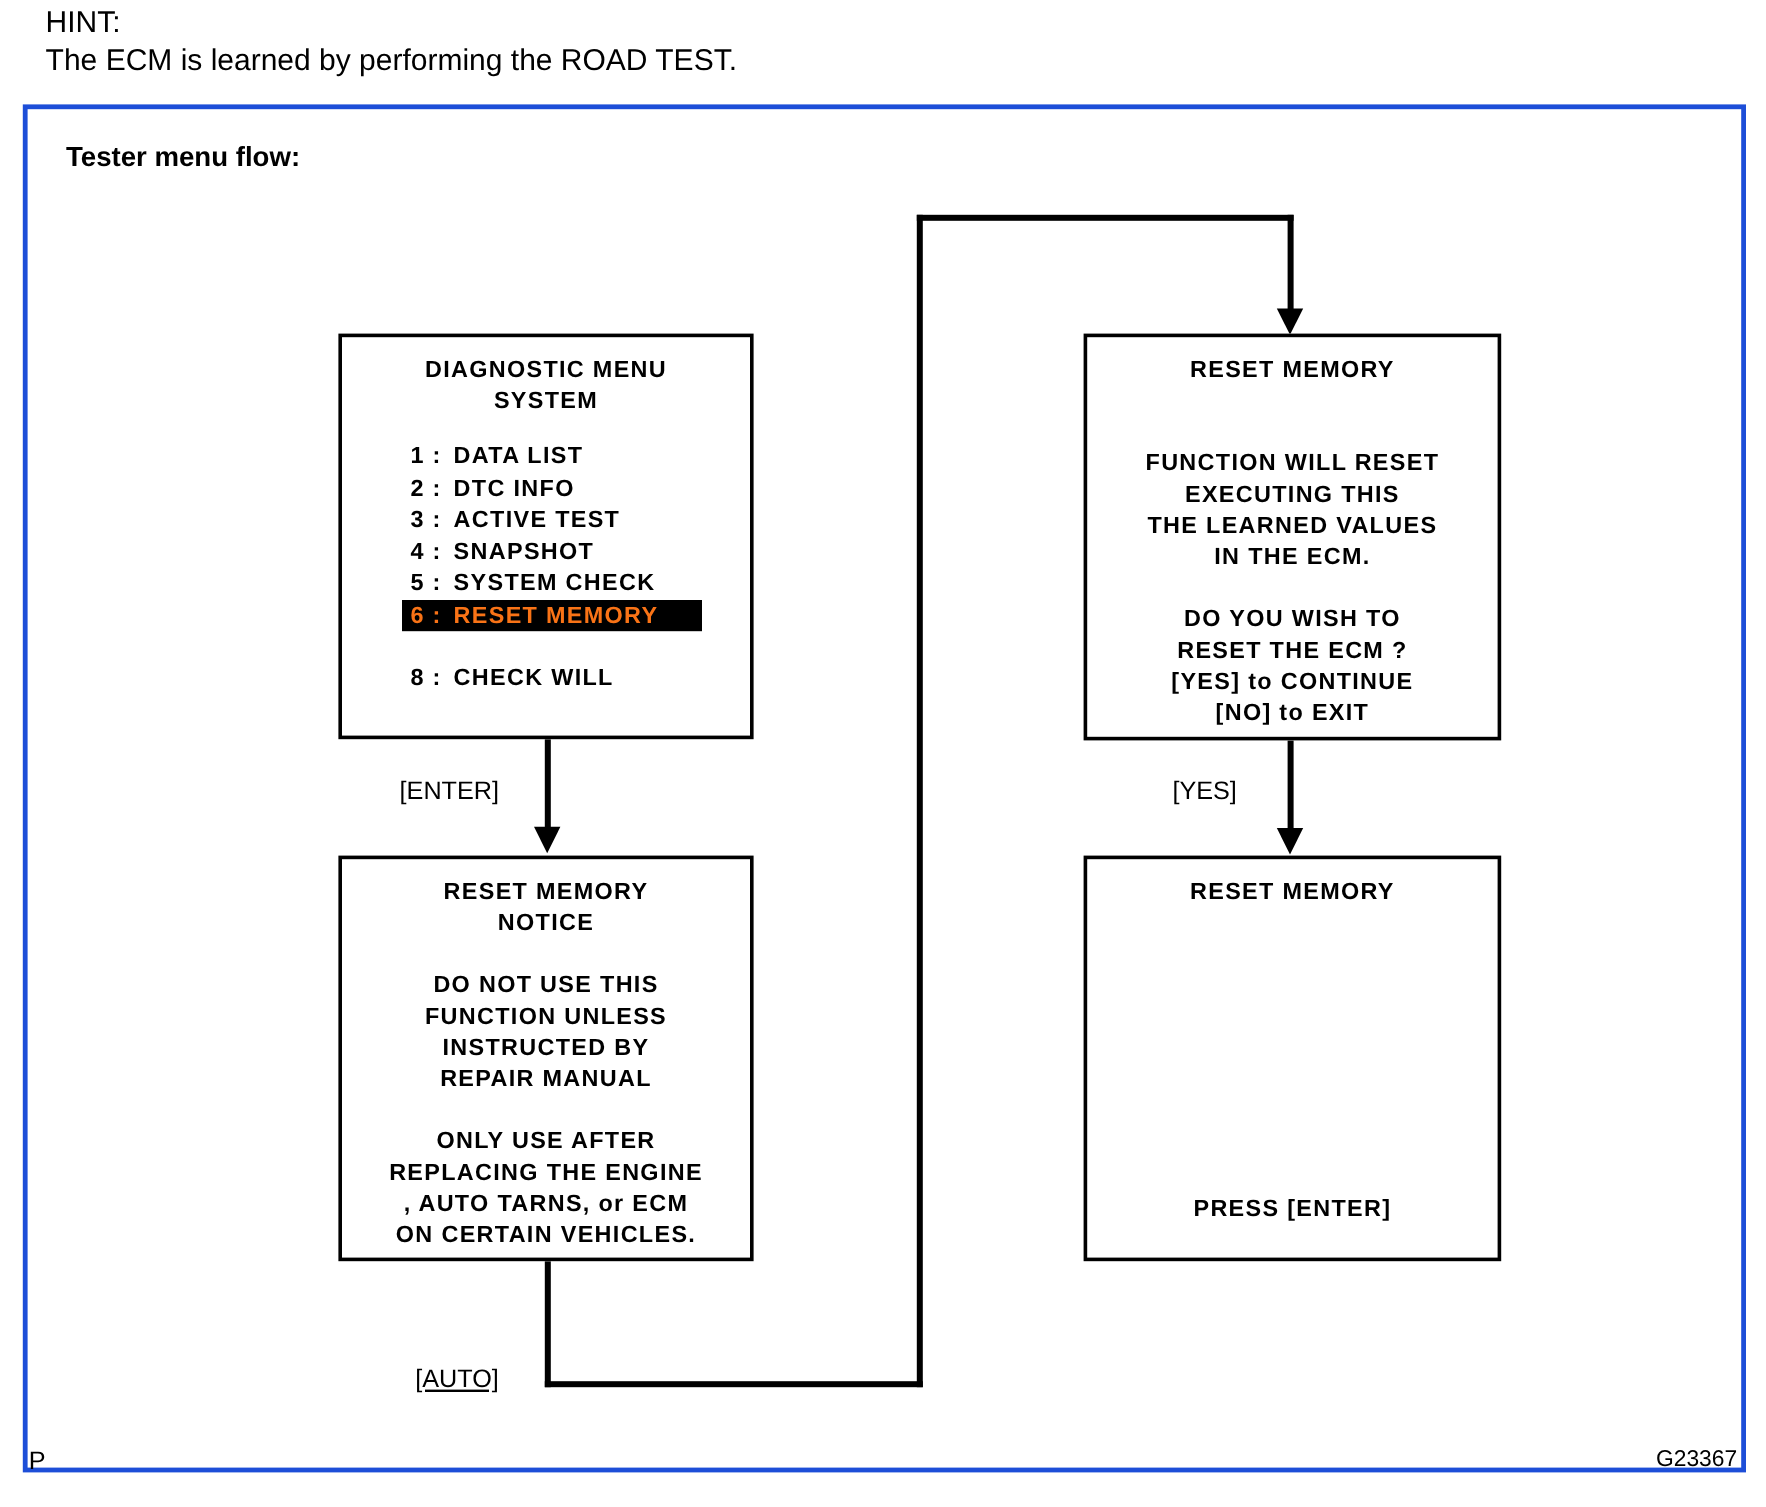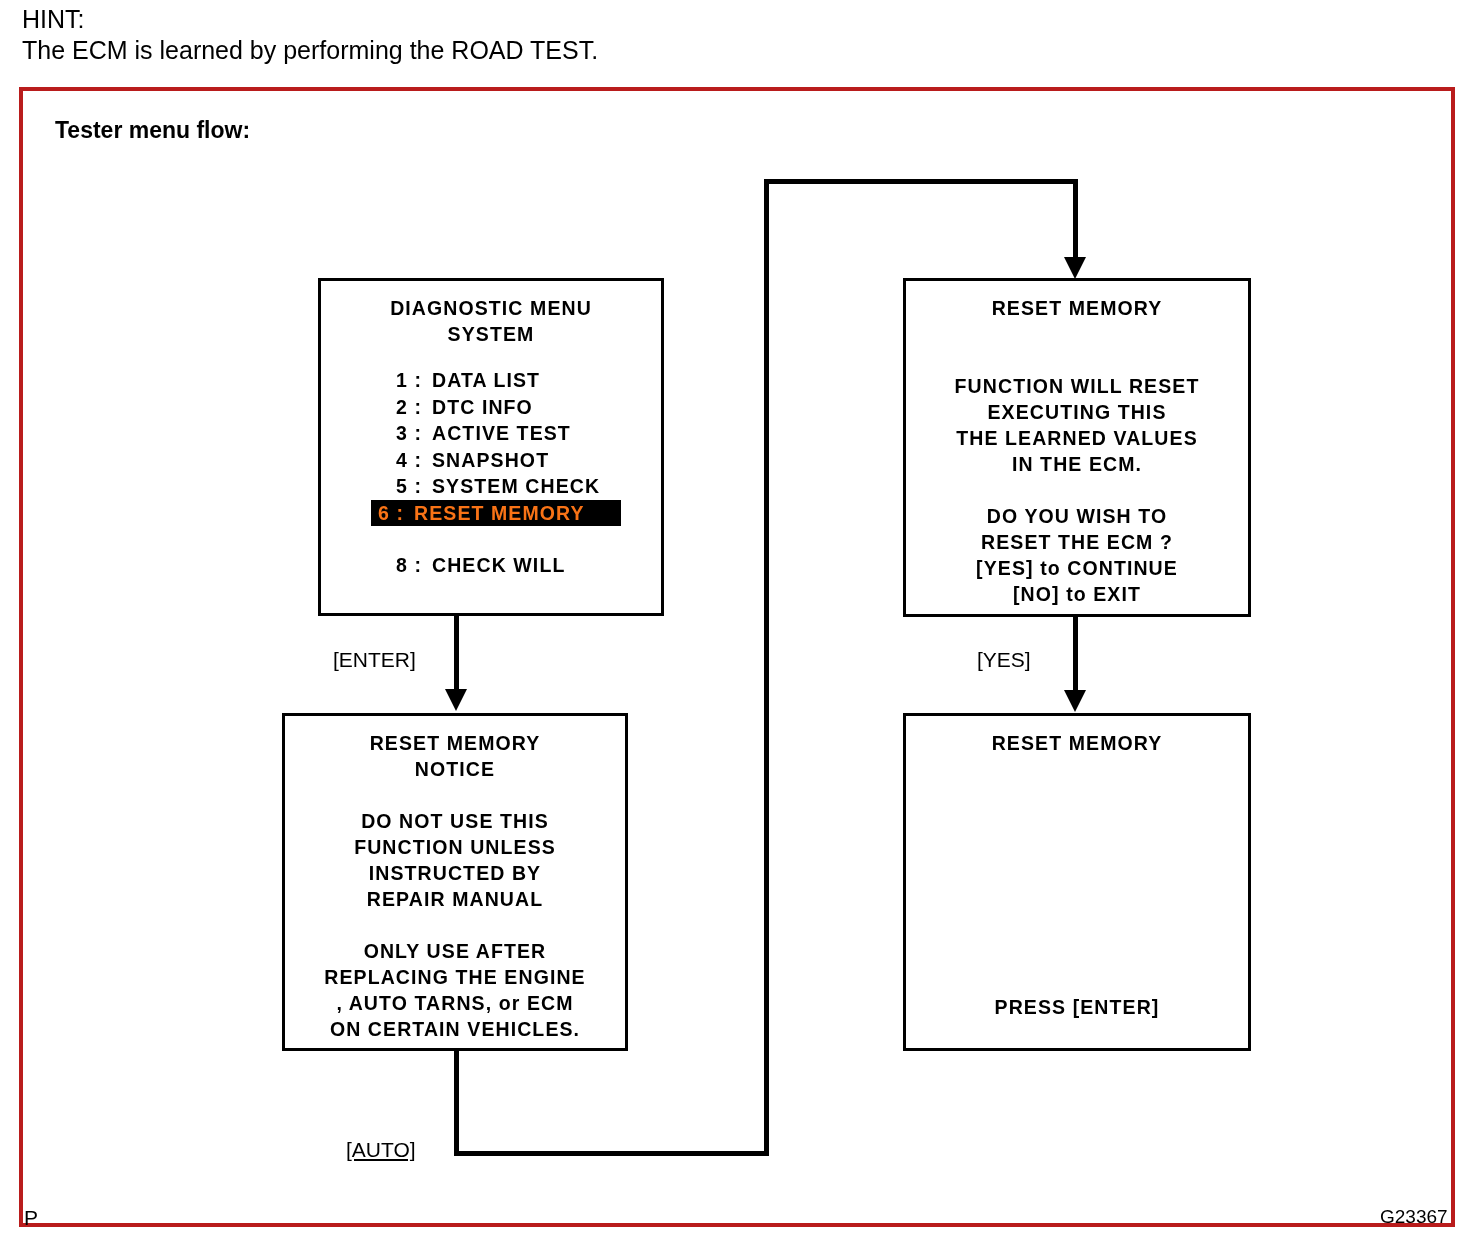--- a/index.html
+++ b/index.html
@@ -12,39 +12,39 @@
     height: 1256px;
     font-family: "Liberation Sans", sans-serif;
     color: #000000;
     position: relative;
     overflow: hidden;
   }
 
   
   #hint-block {
     position: absolute;
-    left: 22px;
+    left: 38px;
     top: 4px;
     width: 1000px;
   }
   .hint-line {
     font-size: 25px;
     line-height: 31px;
     letter-spacing: 0px;
     white-space: nowrap;
   }
 
   
   #figure-frame {
     position: absolute;
     left: 19px;
     top: 87px;
     width: 1436px;
     height: 1140px;
-    border: 4px solid #b91c1c;
+    border: 4px solid #1d4ed8;
     box-sizing: border-box;
     background: #ffffff;
   }
 
   #figure-caption {
     position: absolute;
     left: 32px;
     top: 26px;
     font-size: 23px;
     font-weight: bold;
@@ -82,21 +82,21 @@
     left: 0;
     right: 0;
     text-align: left;
   }
   .menu-row {
     font-size: 19.5px;
     font-weight: bold;
     line-height: 26.5px;
     letter-spacing: 1.1px;
     white-space: nowrap;
-    padding-left: 75px;
+    padding-left: 57px;
     display: block;
   }
   .menu-row .num {
     display: inline-block;
     width: 36px;
   }
   .menu-row.highlight {
     background: #000000;
     color: #f97316;
     margin-left: 50px;
@@ -174,21 +174,21 @@
   <div class="conn-v" style="left:431px; top:525px; height:78px;"></div>
   <div class="arrow-down" style="left:422px; top:598px;"></div>
   <div class="conn-label" style="left:310px; top:557px;">[ENTER]</div>
 
   <div class="conn-v" style="left:1050px; top:526px; height:78px;"></div>
   <div class="arrow-down" style="left:1041px; top:599px;"></div>
   <div class="conn-label" style="left:954px; top:557px;">[YES]</div>
 
   <div class="conn-label" style="left:323px; top:1047px;text-decoration:underline;">[AUTO]</div>
 
-  <div class="screen-box" style="left:259px; top:187px; width:346px; height:338px;margin-left:36px;">
+  <div class="screen-box" style="left:259px; top:187px; width:346px; height:338px;">
     <div class="screen-inner" style="top:14px;">
       <div class="screen-line">DIAGNOSTIC MENU</div>
       <div class="screen-line">SYSTEM</div>
     </div>
     <div class="menu-list" style="top:86px;">
       <div class="menu-row">
         <span class="num">1 :</span><span>DATA LIST</span>
       </div>
       <div class="menu-row">
         <span class="num">2 :</span><span>DTC INFO</span>

